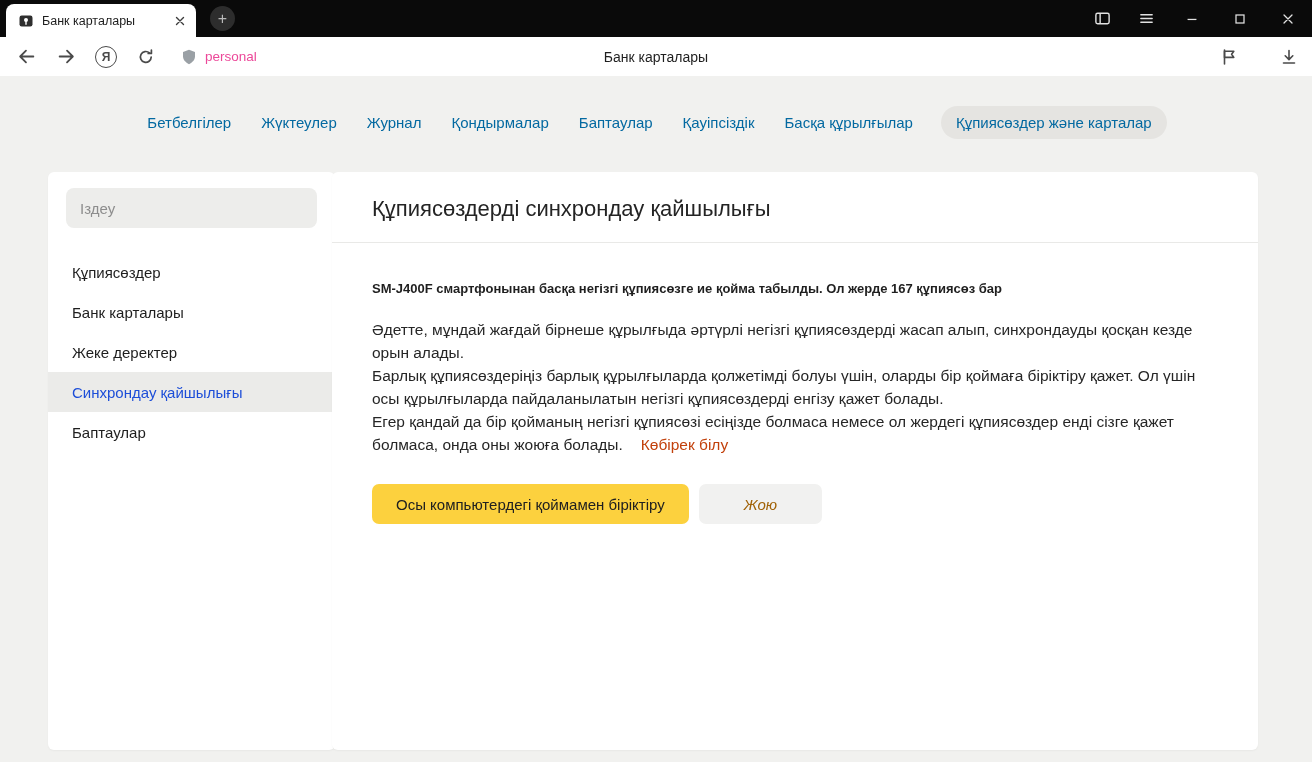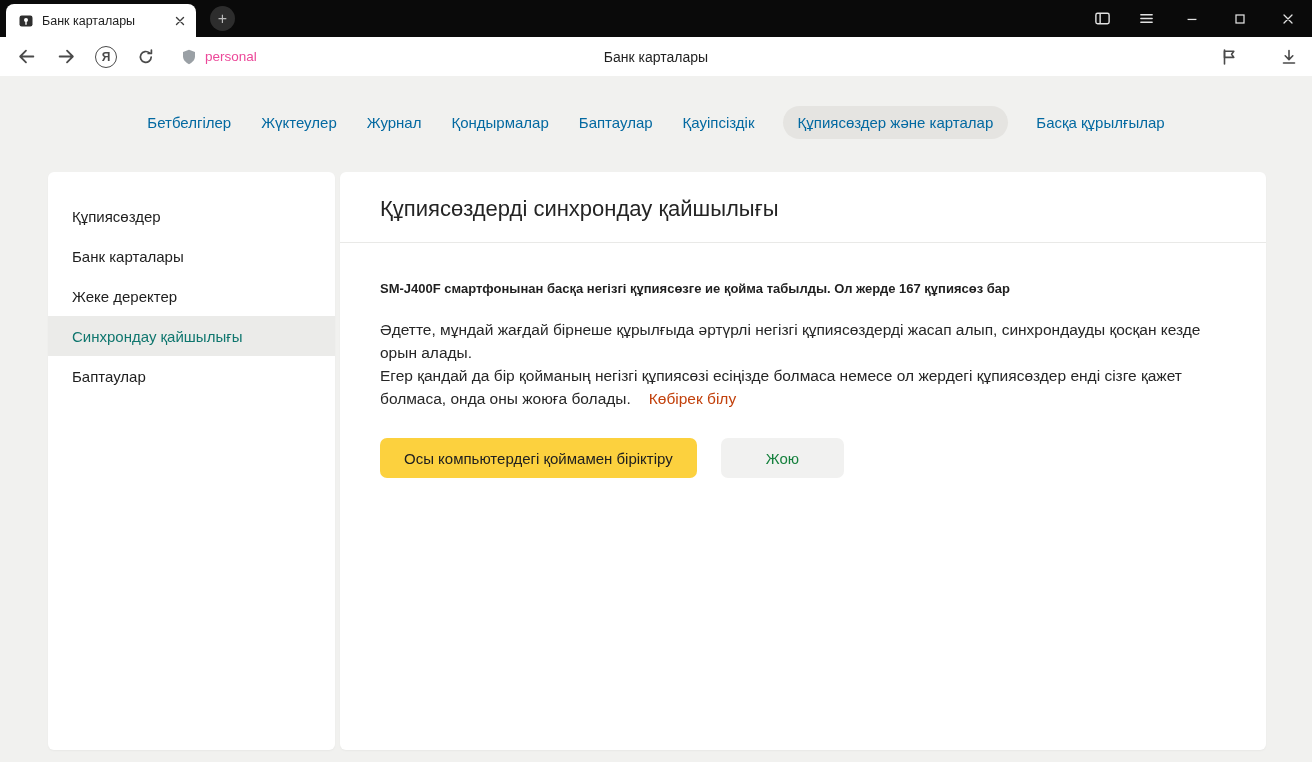--- a/index.html
+++ b/index.html
@@ -53,52 +53,52 @@
     position:absolute; top:106px; left:0; width:100%;
     display:flex; justify-content:center; align-items:center; gap:26px;
     font-size:15px; color:#0369a1;
   }
   .settings-tab { padding:8px 2px; white-space:nowrap; cursor:pointer; }
   .settings-tab.active { background:#e5e4e1; border-radius:18px; padding:8px 15px; }
 
   
   .card { position:absolute; top:172px; background:#ffffff; border-radius:6px; box-shadow:0 1px 2px rgba(0,0,0,0.04); }
   .sidebar { left:48px; width:287px; height:578px; }
-  .mainpanel { left:340px; width:926px; height:578px; }
+  .mainpanel { left:332px; width:926px; height:578px; }
 
   
   .search-input {
     display:block; margin:16px 18px 0; width:calc(100% - 36px); height:40px;
     background:#ededeb; border:none; border-radius:8px; padding:0 14px;
     font-size:15px; color:#333; font-family:inherit; outline:none;
   }
   .search-input::placeholder { color:#8d8d8d; }
   .side-list { margin-top:24px; }
   .side-item {
     height:40px; display:flex; align-items:center; padding-left:24px;
     font-size:15px; color:#1e1e1e; cursor:pointer;
   }
-  .side-item.active { background:#ebebe9; color:#0f766e; }
+  .side-item.active { background:#ebebe9; color:#1d4ed8; }
 
   
   .main-header { padding:24px 40px 0; }
   .main-heading { margin:0; font-size:22px; font-weight:400; color:#242424; }
   .main-divider { margin-top:20px; border-bottom:1px solid #e9e9e7; }
   .main-body { padding:33px 40px 0; }
   .text-block { max-width:832px; }
   .alert-title { margin:0 0 16px; font-size:13px; font-weight:700; line-height:26px; color:#1f1f1f; }
   .para { margin:0; font-size:15.5px; line-height:23px; color:#262626; }
   .learn-more { color:#c2410c; margin-left:18px; cursor:pointer; text-decoration:none; }
-  .btn-row { margin-top:28px; display:flex; gap:24px; }
+  .btn-row { margin-top:28px; display:flex; gap:10px; }
   .btn {
     height:40px; border:none; border-radius:7px; font-size:15px; font-family:inherit; cursor:pointer;
     display:flex; align-items:center; justify-content:center;
   }
   .btn-primary { background:#fcd13e; color:#202020; padding:0 24px; }
-  .btn-secondary { background:#f1f1f0; color:#15803d; padding:0 45px; }
+  .btn-secondary { background:#f1f1f0; color:#a16207; padding:0 45px;font-style:italic; }
 
   svg { display:block; }
 </style>
 </head>
 <body>
 
 <div class="tabbar">
   <div class="tab">
     <span>
       <svg width="16" height="16" viewBox="0 0 16 16">
@@ -197,44 +197,46 @@
   </div>
 </div>
 
 <div class="settings-tabs">
   <div class="settings-tab">Бетбелгілер</div>
   <div class="settings-tab">Жүктеулер</div>
   <div class="settings-tab">Журнал</div>
   <div class="settings-tab">Қондырмалар</div>
   <div class="settings-tab">Баптаулар</div>
   <div class="settings-tab">Қауіпсіздік</div>
+  <div class="settings-tab">Басқа құрылғылар</div>
   <div class="settings-tab active">Құпиясөздер және карталар</div>
-  <div class="settings-tab">Басқа құрылғылар</div>
 </div>
 
 <div class="card sidebar">
+  <input class="search-input" type="text" placeholder="Іздеу" style="">
   <div class="side-list">
     <div class="side-item">Құпиясөздер</div>
     <div class="side-item">Банк карталары</div>
     <div class="side-item">Жеке деректер</div>
     <div class="side-item active">Синхрондау қайшылығы</div>
     <div class="side-item">Баптаулар</div>
   </div>
 </div>
 
 <div class="card mainpanel">
   <div class="main-header">
     <h1 class="main-heading">Құпиясөздерді синхрондау қайшылығы</h1>
   </div>
   <div class="main-divider"></div>
 
   <div class="main-body">
     <div class="text-block">
       <p class="alert-title">SM-J400F смартфонынан басқа негізгі құпиясөзге ие қойма табылды. Ол жерде 167 құпиясөз бар</p>
       <p class="para">Әдетте, мұндай жағдай бірнеше құрылғыда әртүрлі негізгі құпиясөздерді жасап алып, синхрондауды қосқан кезде орын алады.</p>
+      <p class="para">Барлық құпиясөздеріңіз барлық құрылғыларда қолжетімді болуы үшін, оларды бір қоймаға біріктіру қажет. Ол үшін осы құрылғыларда пайдаланылатын негізгі құпиясөздерді енгізу қажет болады.</p>
       <p class="para"><span>Егер қандай да бір қойманың негізгі құпиясөзі есіңізде болмаса немесе ол жердегі құпиясөздер енді сізге қажет болмаса, онда оны жоюға болады.</span><a class="learn-more">Көбірек білу</a></p>
     </div>
 
     <div class="btn-row">
       <button class="btn btn-primary">Осы компьютердегі қоймамен біріктіру</button>
       <button class="btn btn-secondary">Жою</button>
     </div>
   </div>
 </div>
 

